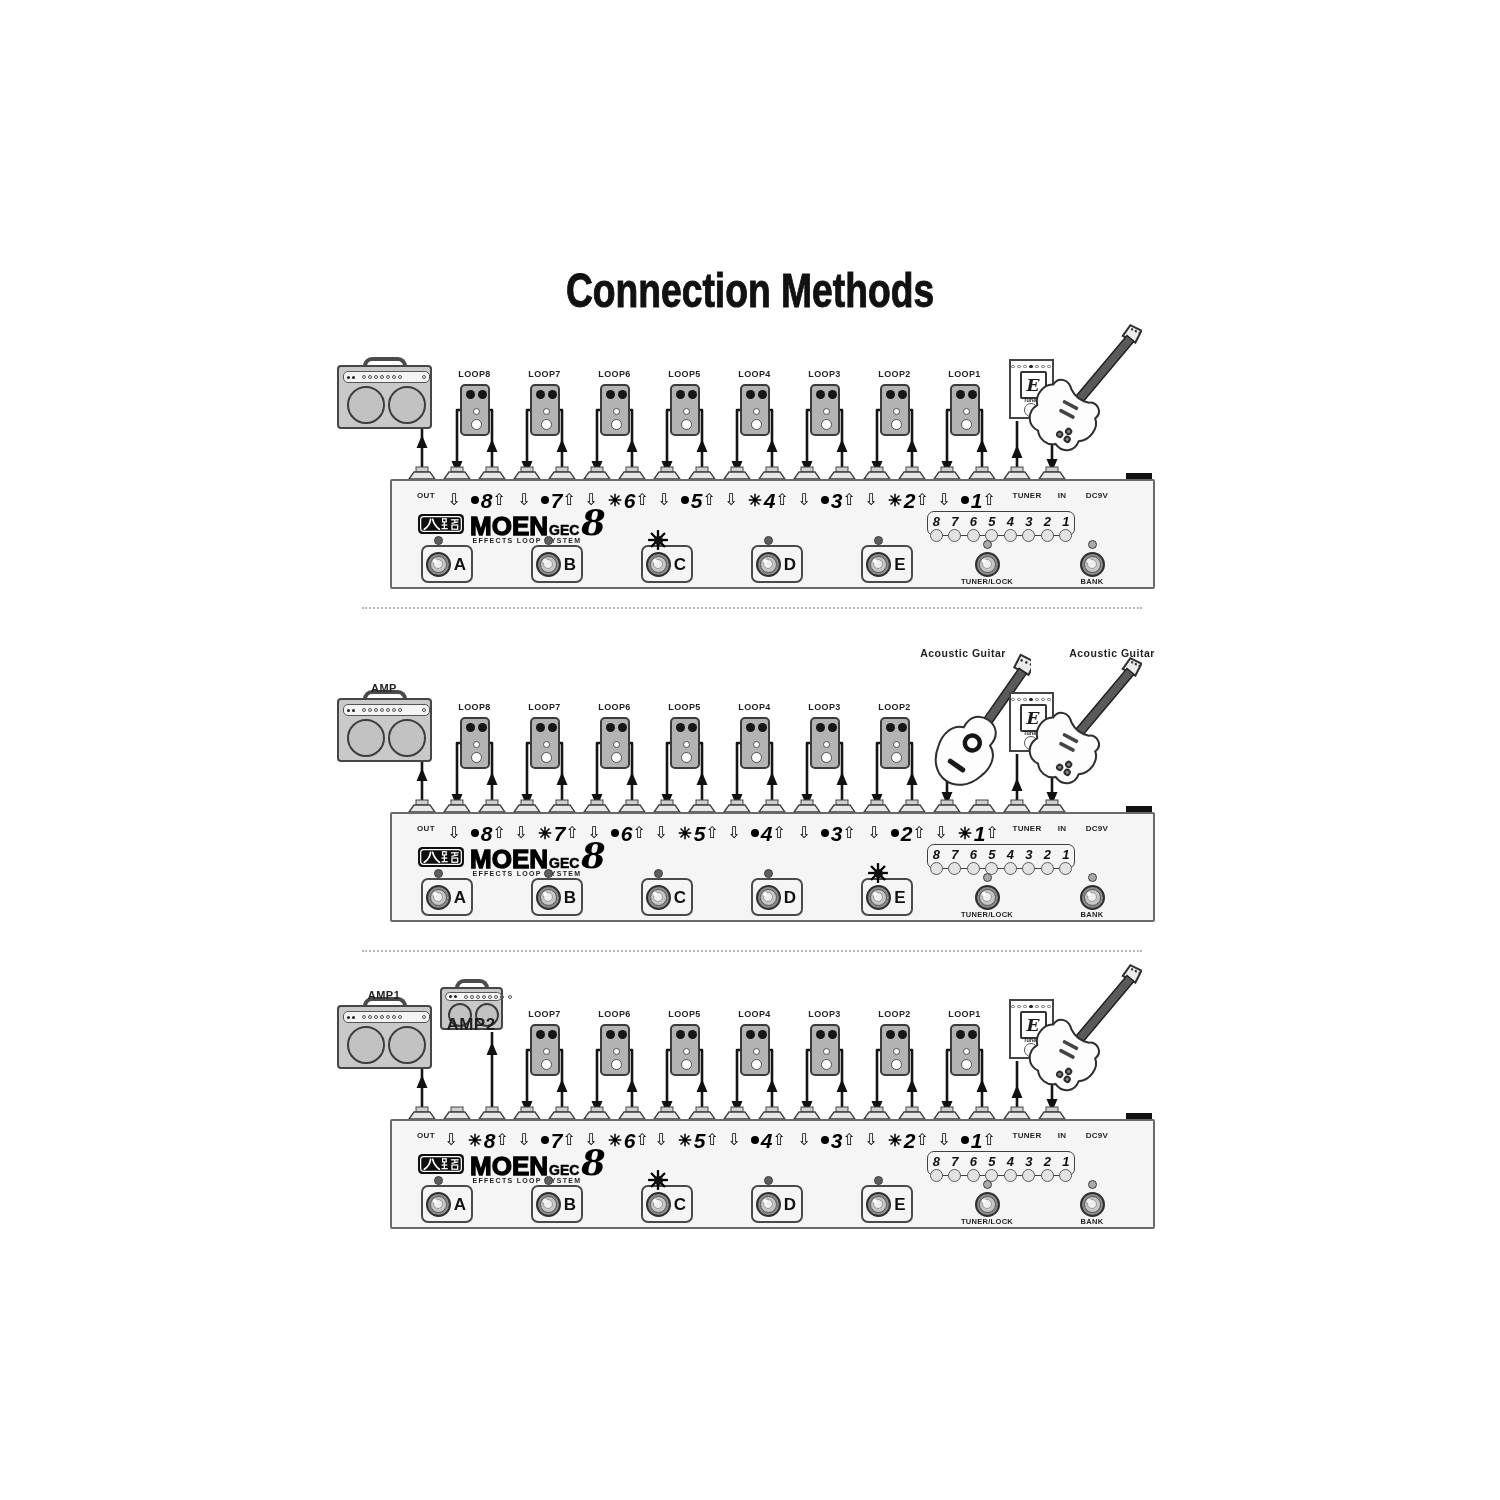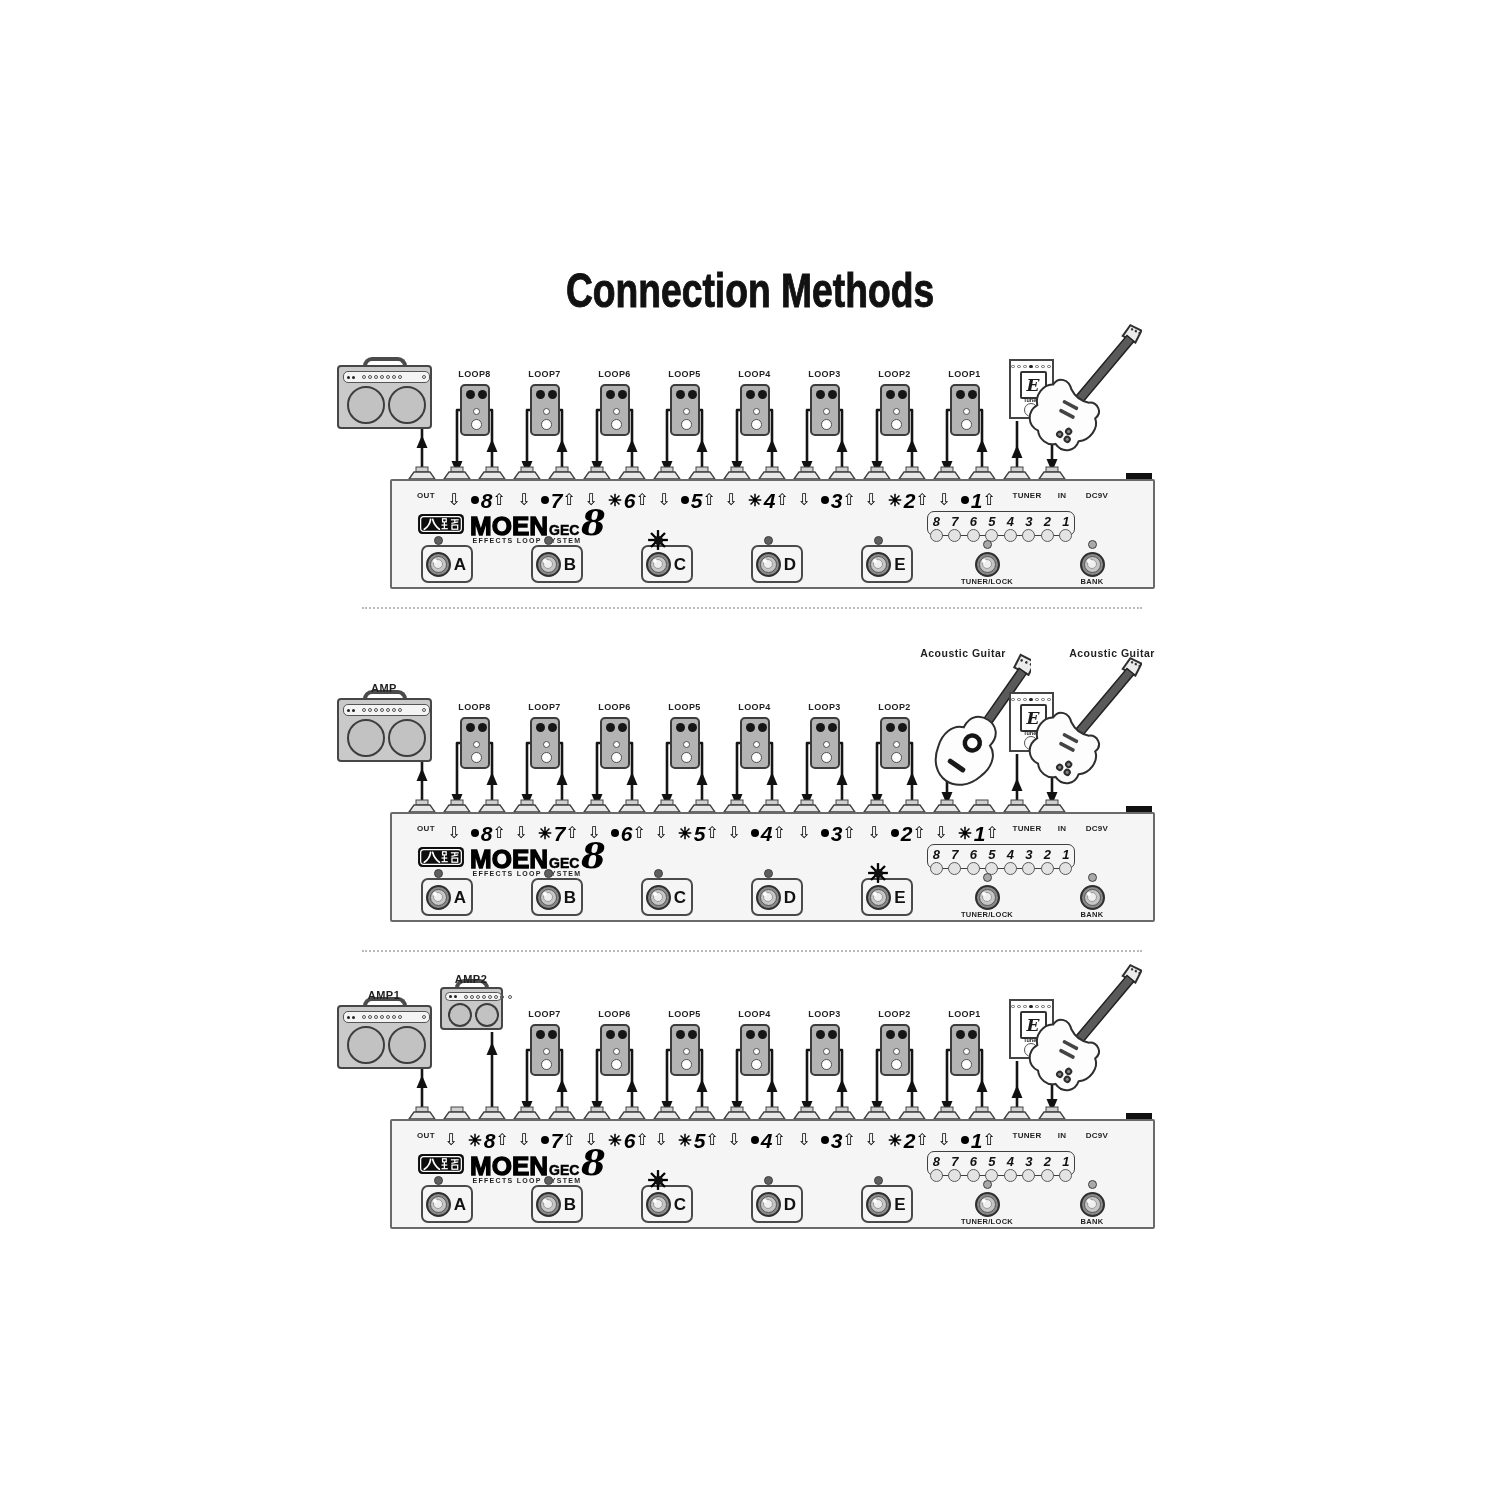--- a/index.html
+++ b/index.html
@@ -937,21 +937,21 @@
             <span class="doto"></span>
             <span class="doto"></span>
             <span class="doto"></span>
             <span class="doto"></span>
             <span class="grow"></span>
             <span class="doto"></span>
           </div>
           <div class="c" style="left:6px;top:14px;width:24px;height:24px;background:#c2c2c2;border:2px solid #3d3d3d;"></div>
           <div class="c" style="left:33px;top:14px;width:24px;height:24px;background:#c2c2c2;border:2px solid #3d3d3d;"></div>
         </div>
-        <div class="lbl" style="left:436px;top:973px;width:70px;font-size:11px;letter-spacing:0.5px;">AMP2</div>
+        <div class="lbl" style="left:436px;top:1015px;width:70px;font-size:17px;letter-spacing:0.5px;">AMP2</div>
         <div class="lbl" style="left:514.5px;top:1009px;width:60px;font-size:9px;letter-spacing:0.4px;">LOOP7</div>
         <div class="pedal" style="left:529.5px;top:1024px;width:30px;height:52px;">
           <div class="c" style="left:4.5px;top:4px;width:9px;height:9px;background:#161616;"></div>
           <div class="c" style="left:16.5px;top:4px;width:9px;height:9px;background:#161616;"></div>
           <div class="c" style="left:11.5px;top:22px;width:7px;height:7px;background:#fff;border:1.5px solid #4f4f4f;"></div>
           <div class="c" style="left:9.5px;top:33px;width:11px;height:11px;background:#fff;border:1.5px solid #4f4f4f;"></div>
         </div>
         <div class="lbl" style="left:584.5px;top:1009px;width:60px;font-size:9px;letter-spacing:0.4px;">LOOP6</div>
         <div class="pedal" style="left:599.5px;top:1024px;width:30px;height:52px;">
           <div class="c" style="left:4.5px;top:4px;width:9px;height:9px;background:#161616;"></div>

